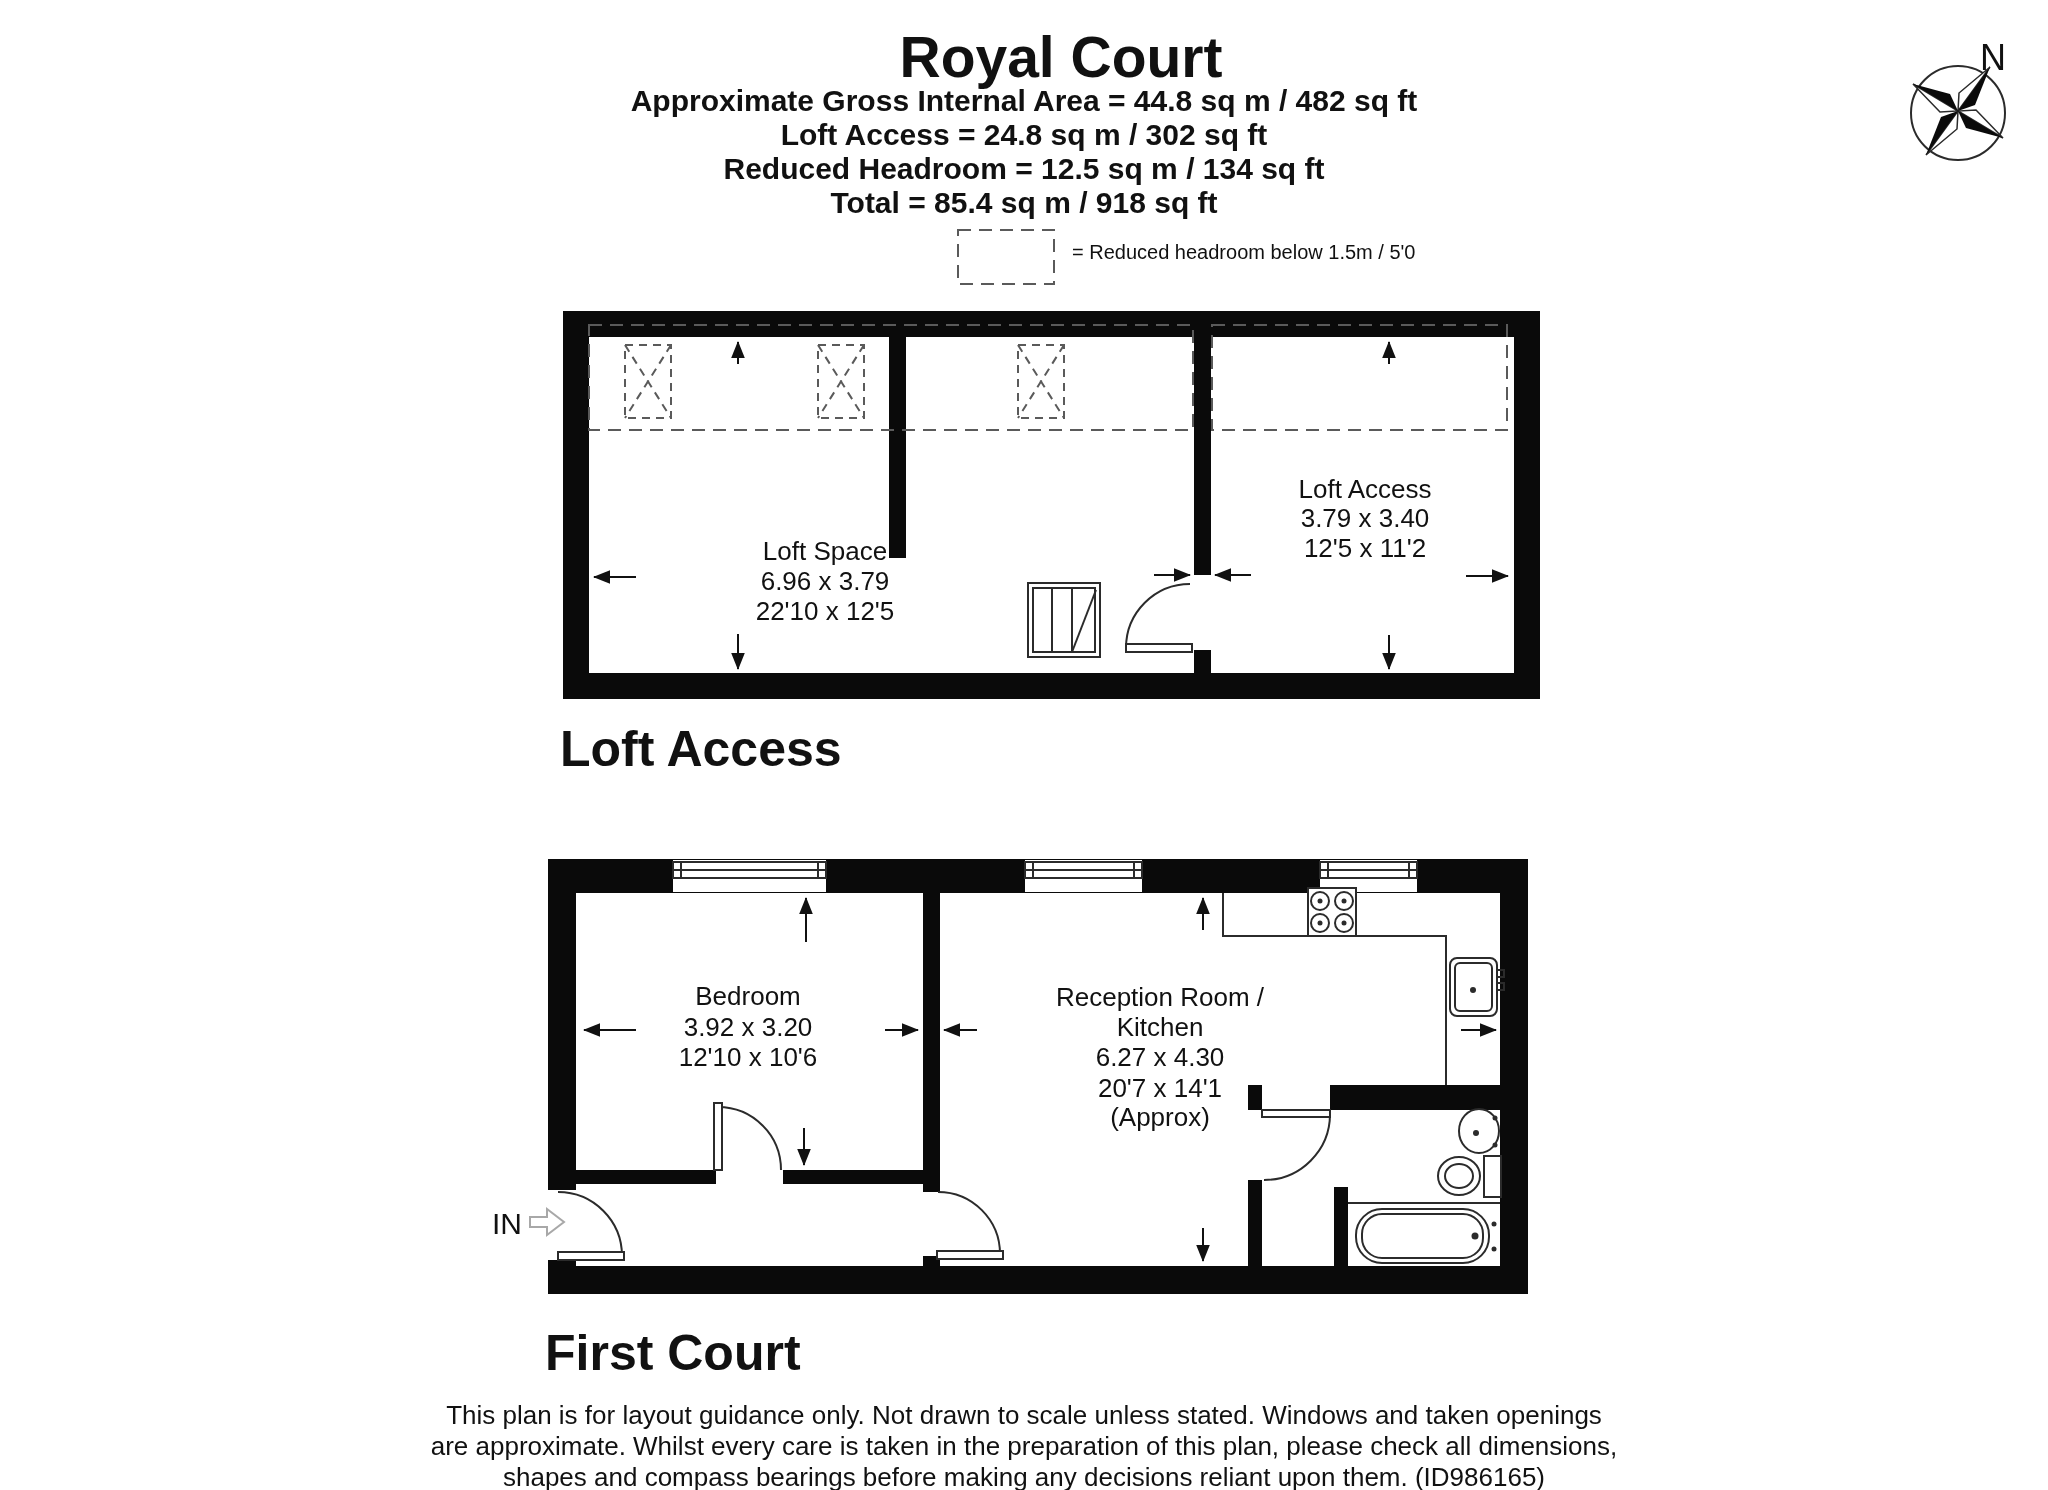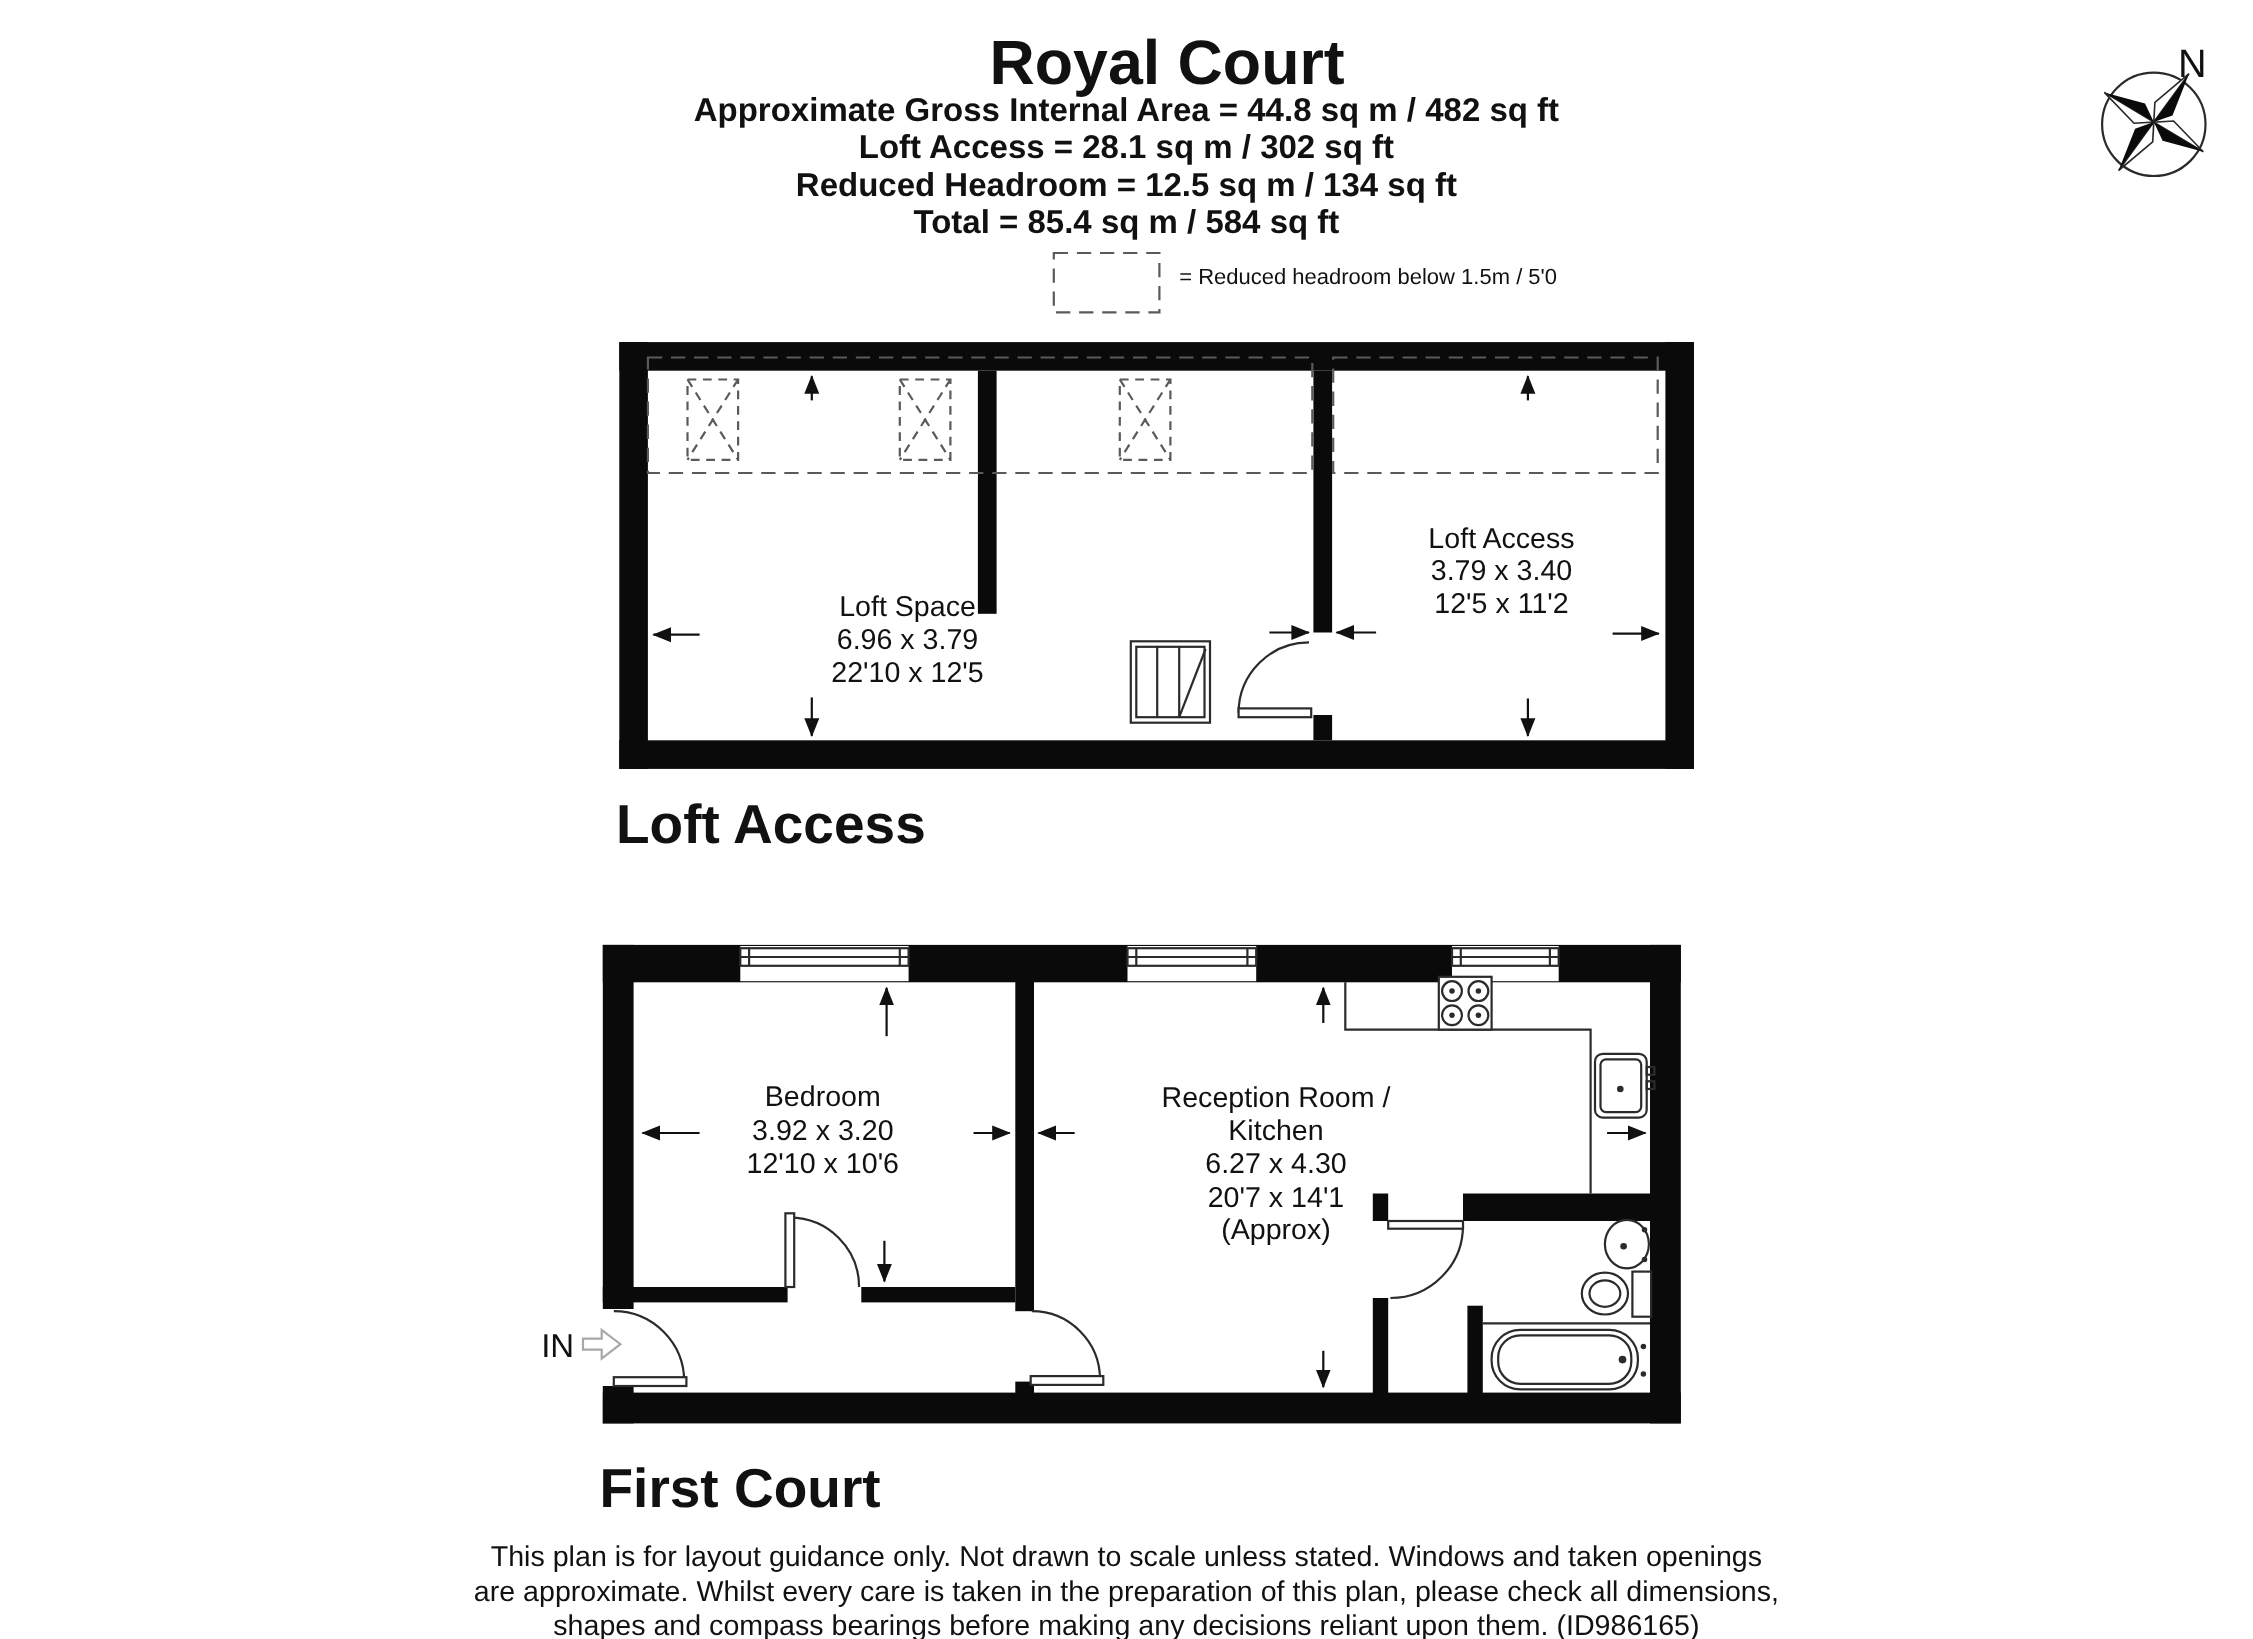--- a/index.html
+++ b/index.html
@@ -27,23 +27,23 @@
   .ntext{font-family:"Liberation Sans",sans-serif;font-size:36px;fill:#111;text-anchor:middle;}
   .starwhite{fill:#fff;stroke:#2b2b2b;stroke-width:1.5;}
   .starblack{fill:#0a0a0a;}
 </style>
 </head>
 <body>
 
 <div class="abs hdr hdr-title">Royal Court</div>
 <div class="abs hdr hdr-lines">
   <div>Approximate Gross Internal Area = 44.8 sq m / 482 sq ft</div>
-  <div>Loft Access = 28.1 sq m / 302 sq ft</div>
+  <div>Loft Access = 24.8 sq m / 302 sq ft</div>
   <div>Reduced Headroom = 12.5 sq m / 134 sq ft</div>
-  <div>Total = 85.4 sq m / 584 sq ft</div>
+  <div>Total = 85.4 sq m / 918 sq ft</div>
 </div>
 <div class="abs legend-text">= Reduced headroom below 1.5m / 5'0</div>
 
 <div class="abs section-label loft-label">Loft Access</div>
 <div class="abs section-label ff-label">First Court</div>
 <div class="abs disclaimer">
   <div>This plan is for layout guidance only. Not drawn to scale unless stated. Windows and taken openings</div>
   <div>are approximate. Whilst every care is taken in the preparation of this plan, please check all dimensions,</div>
   <div>shapes and compass bearings before making any decisions reliant upon them. (ID986165)</div>
 </div>

